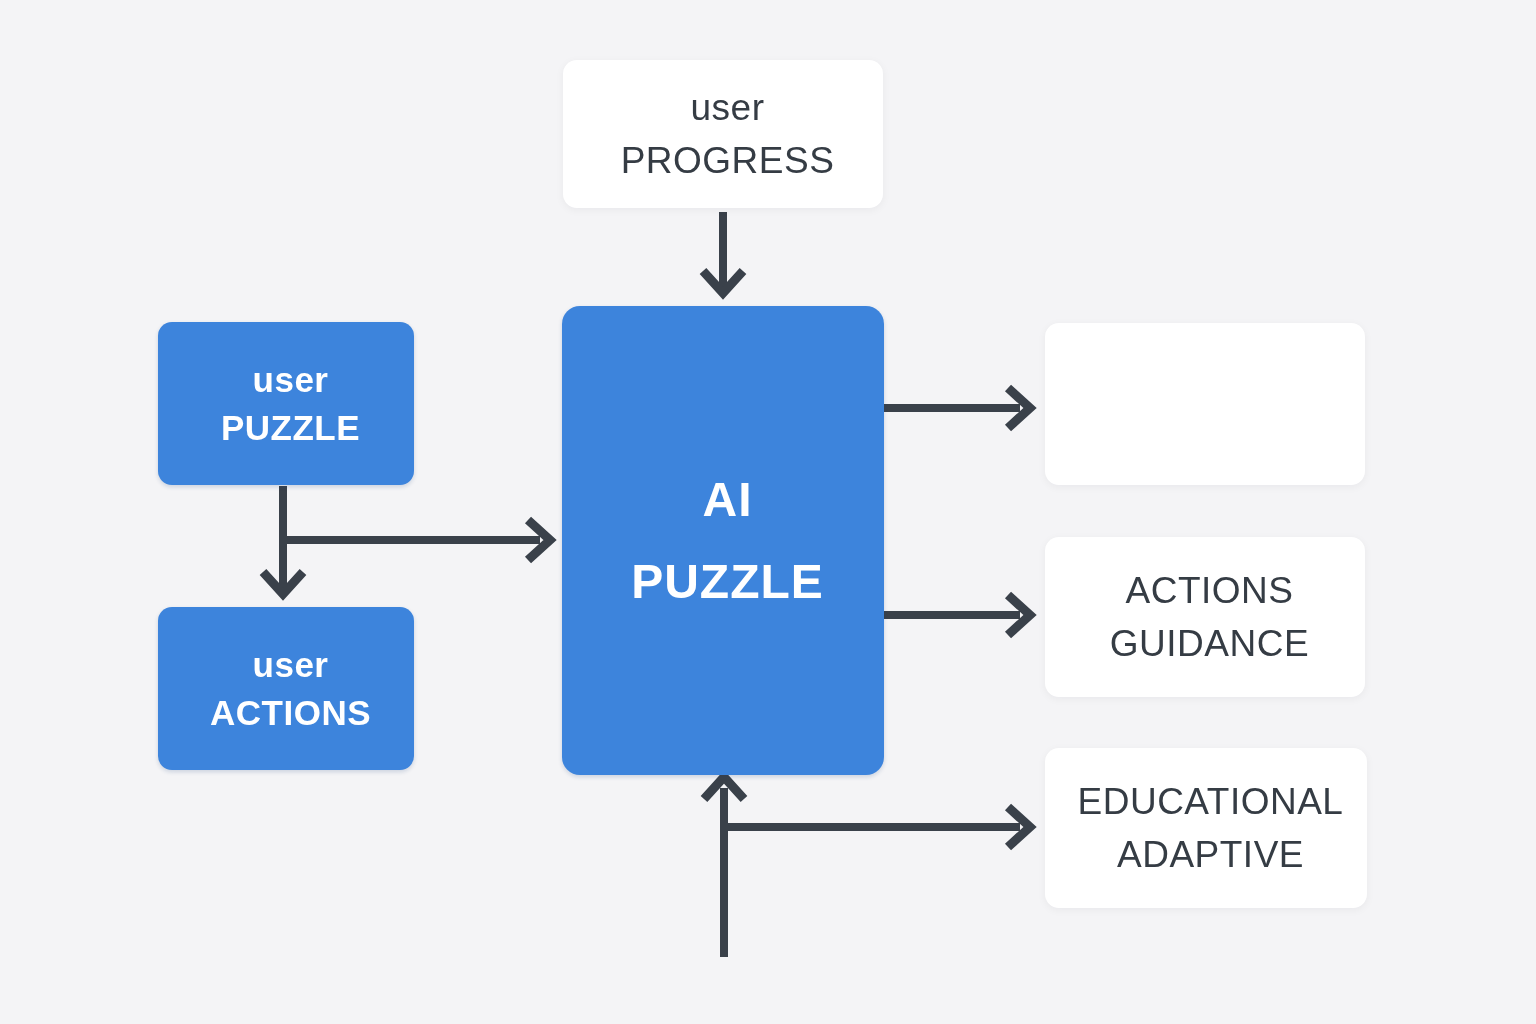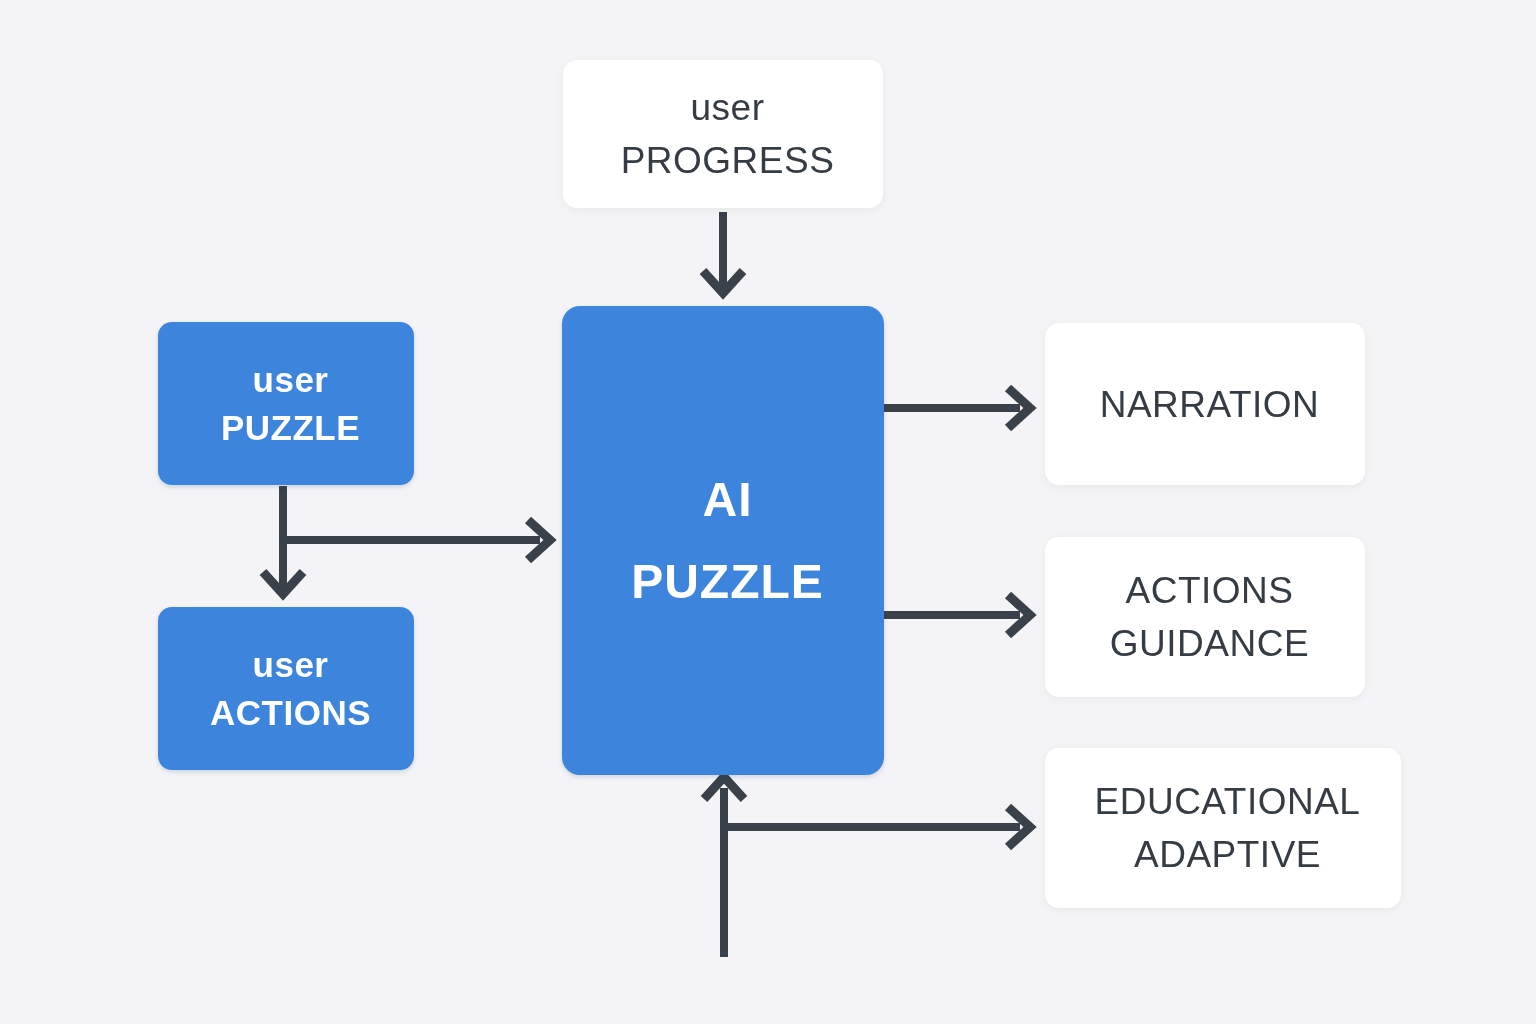--- a/index.html
+++ b/index.html
@@ -74,21 +74,21 @@
     border-radius:18px;
     letter-spacing:1px;
   }
   
   #n-user-progress{left:563px;top:60px;width:320px;height:148px;}
   #n-user-input{left:158px;top:322px;width:256px;height:163px;}
   #n-user-actions{left:158px;top:607px;width:256px;height:163px;}
   #n-ai-engine{left:562px;top:306px;width:322px;height:469px;}
   #n-adaptive-narration{left:1045px;top:323px;width:320px;height:162px;}
   #n-puzzle-guidance{left:1045px;top:537px;width:320px;height:160px;}
-  #n-educational-context{left:1045px;top:748px;width:356px;height:160px;}
+  #n-educational-context{left:1045px;top:748px;width:322px;height:160px;}
 </style>
 </head>
 <body>
 
 <div class="canvas">
 
   <svg class="arrows" viewBox="0 0 1536 1024">
 
     <g>
       <path class="shaft" d="M723 212 L723 290"></path>
@@ -140,21 +140,20 @@
     <span>user</span>
     <span>ACTIONS</span>
   </div>
 
   <div id="n-ai-engine" class="node node-blue node-ai">
     <span>AI</span>
     <span>PUZZLE</span>
   </div>
 
   <div id="n-adaptive-narration" class="node node-white">
-    <span>NARRATION</span>
   </div>
 
   <div id="n-puzzle-guidance" class="node node-white">
     <span>ACTIONS</span>
     <span>GUIDANCE</span>
   </div>
 
   <div id="n-educational-context" class="node node-white">
     <span>EDUCATIONAL</span>
     <span>ADAPTIVE</span>

